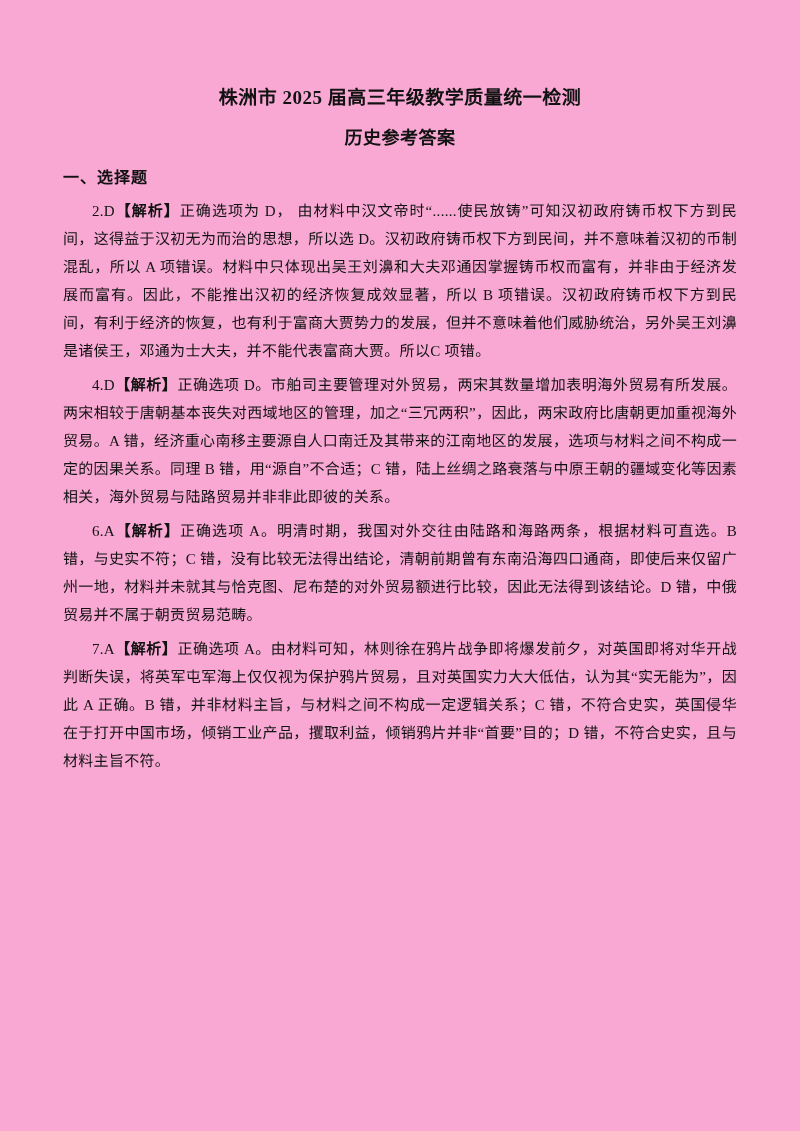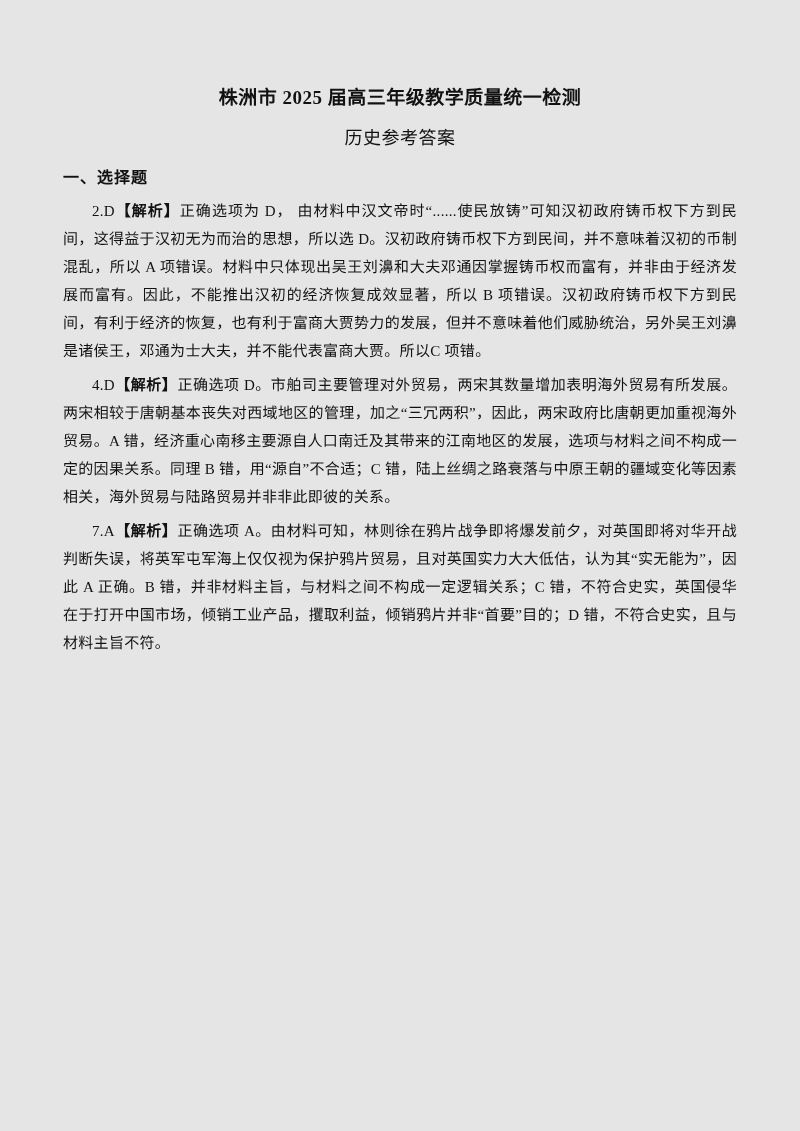--- a/index.html
+++ b/index.html
@@ -5,40 +5,40 @@
   html, body {
     margin: 0;
     padding: 0;
     background: #ffffff;
   }
   .page {
     position: relative;
     width: 800px;
     height: 1131px;
     margin: 0 auto;
-    background: #e5e5e5;
+    background: #f9a8d4;
     color: #121212;
     box-sizing: border-box;
     padding: 86px 63px 0 63px;
     font-family: "Liberation Serif", "DejaVu Serif", serif;
     overflow: hidden;
   }
   .doc-title {
     margin: 0 0 17px 0;
     font-size: 19px;
     line-height: 24px;
     font-weight: bold;
     text-align: center;
     letter-spacing: 0.5px;
   }
   .doc-subtitle {
     margin: 0 0 15px 0;
     font-size: 18px;
     line-height: 23px;
-    font-weight: normal;
+    font-weight: bold;
     text-align: center;
     letter-spacing: 0.5px;
   }
   .section-heading {
     margin: 0;
     font-size: 16px;
     line-height: 26px;
     font-weight: bold;
     letter-spacing: 1px;
   }
@@ -66,16 +66,17 @@
 
   <div class="section-heading">一、选择题</div>
 
 
   <p class="answer"><span>2.D</span><span class="tag">【解析】</span><span>正确选项为 D， 由材料中汉文帝时“......使民放铸”可知汉初政府铸币权下方到民间，这得益于汉初无为而治的思想，所以选 D。汉初政府铸币权下方到民间，并不意味着汉初的币制混乱，所以 A 项错误。材料中只体现出吴王刘濞和大夫邓通因掌握铸币权而富有，并非由于经济发展而富有。因此，不能推出汉初的经济恢复成效显著，所以 B 项错误。汉初政府铸币权下方到民间，有利于经济的恢复，也有利于富商大贾势力的发展，但并不意味着他们威胁统治，另外吴王刘濞是诸侯王，邓通为士大夫，并不能代表富商大贾。所以C 项错。</span></p>
 
 
   <p class="answer"><span>4.D</span><span class="tag">【解析】</span><span>正确选项 D。市舶司主要管理对外贸易，两宋其数量增加表明海外贸易有所发展。两宋相较于唐朝基本丧失对西域地区的管理，加之“三冗两积”，因此，两宋政府比唐朝更加重视海外贸易。A 错，经济重心南移主要源自人口南迁及其带来的江南地区的发展，选项与材料之间不构成一定的因果关系。同理 B 错，用“源自”不合适；C 错，陆上丝绸之路衰落与中原王朝的疆域变化等因素相关，海外贸易与陆路贸易并非非此即彼的关系。</span></p>
 
 
+  <p class="answer"><span>6.A</span><span class="tag">【解析】</span><span>正确选项 A。明清时期，我国对外交往由陆路和海路两条，根据材料可直选。B 错，与史实不符；C 错，没有比较无法得出结论，清朝前期曾有东南沿海四口通商，即使后来仅留广州一地，材料并未就其与恰克图、尼布楚的对外贸易额进行比较，因此无法得到该结论。D 错，中俄贸易并不属于朝贡贸易范畴。</span></p>
 
   <p class="answer"><span>7.A</span><span class="tag">【解析】</span><span>正确选项 A。由材料可知，林则徐在鸦片战争即将爆发前夕，对英国即将对华开战判断失误，将英军屯军海上仅仅视为保护鸦片贸易，且对英国实力大大低估，认为其“实无能为”，因此 A 正确。B 错，并非材料主旨，与材料之间不构成一定逻辑关系；C 错，不符合史实，英国侵华在于打开中国市场，倾销工业产品，攫取利益，倾销鸦片并非“首要”目的；D 错，不符合史实，且与材料主旨不符。</span></p>
 
 </div>
 
 </body></html>

